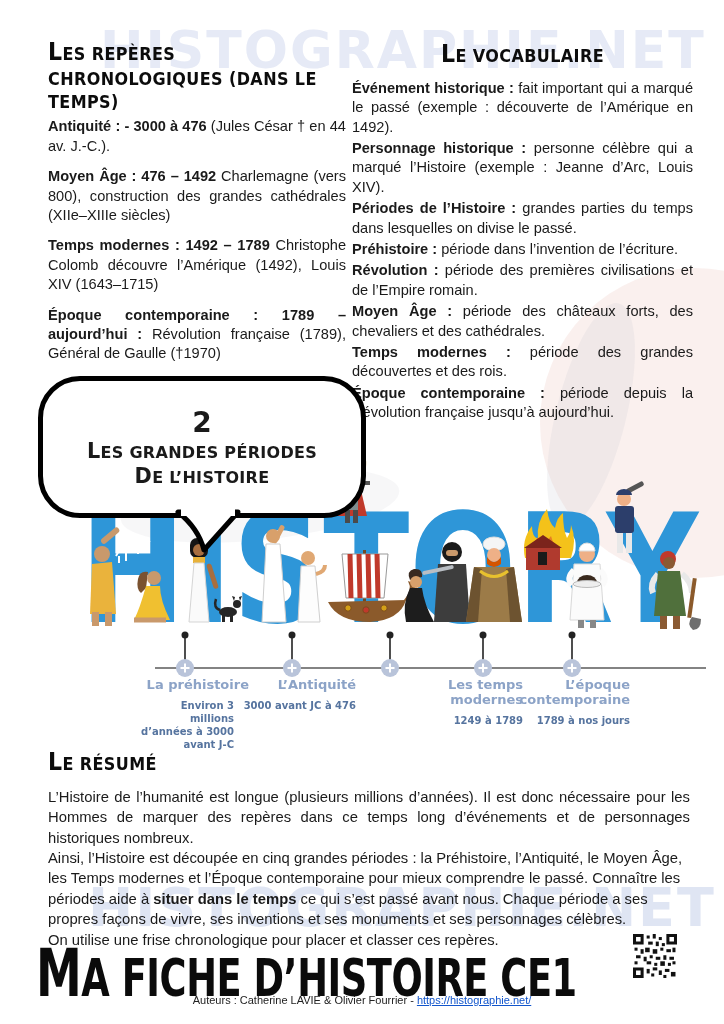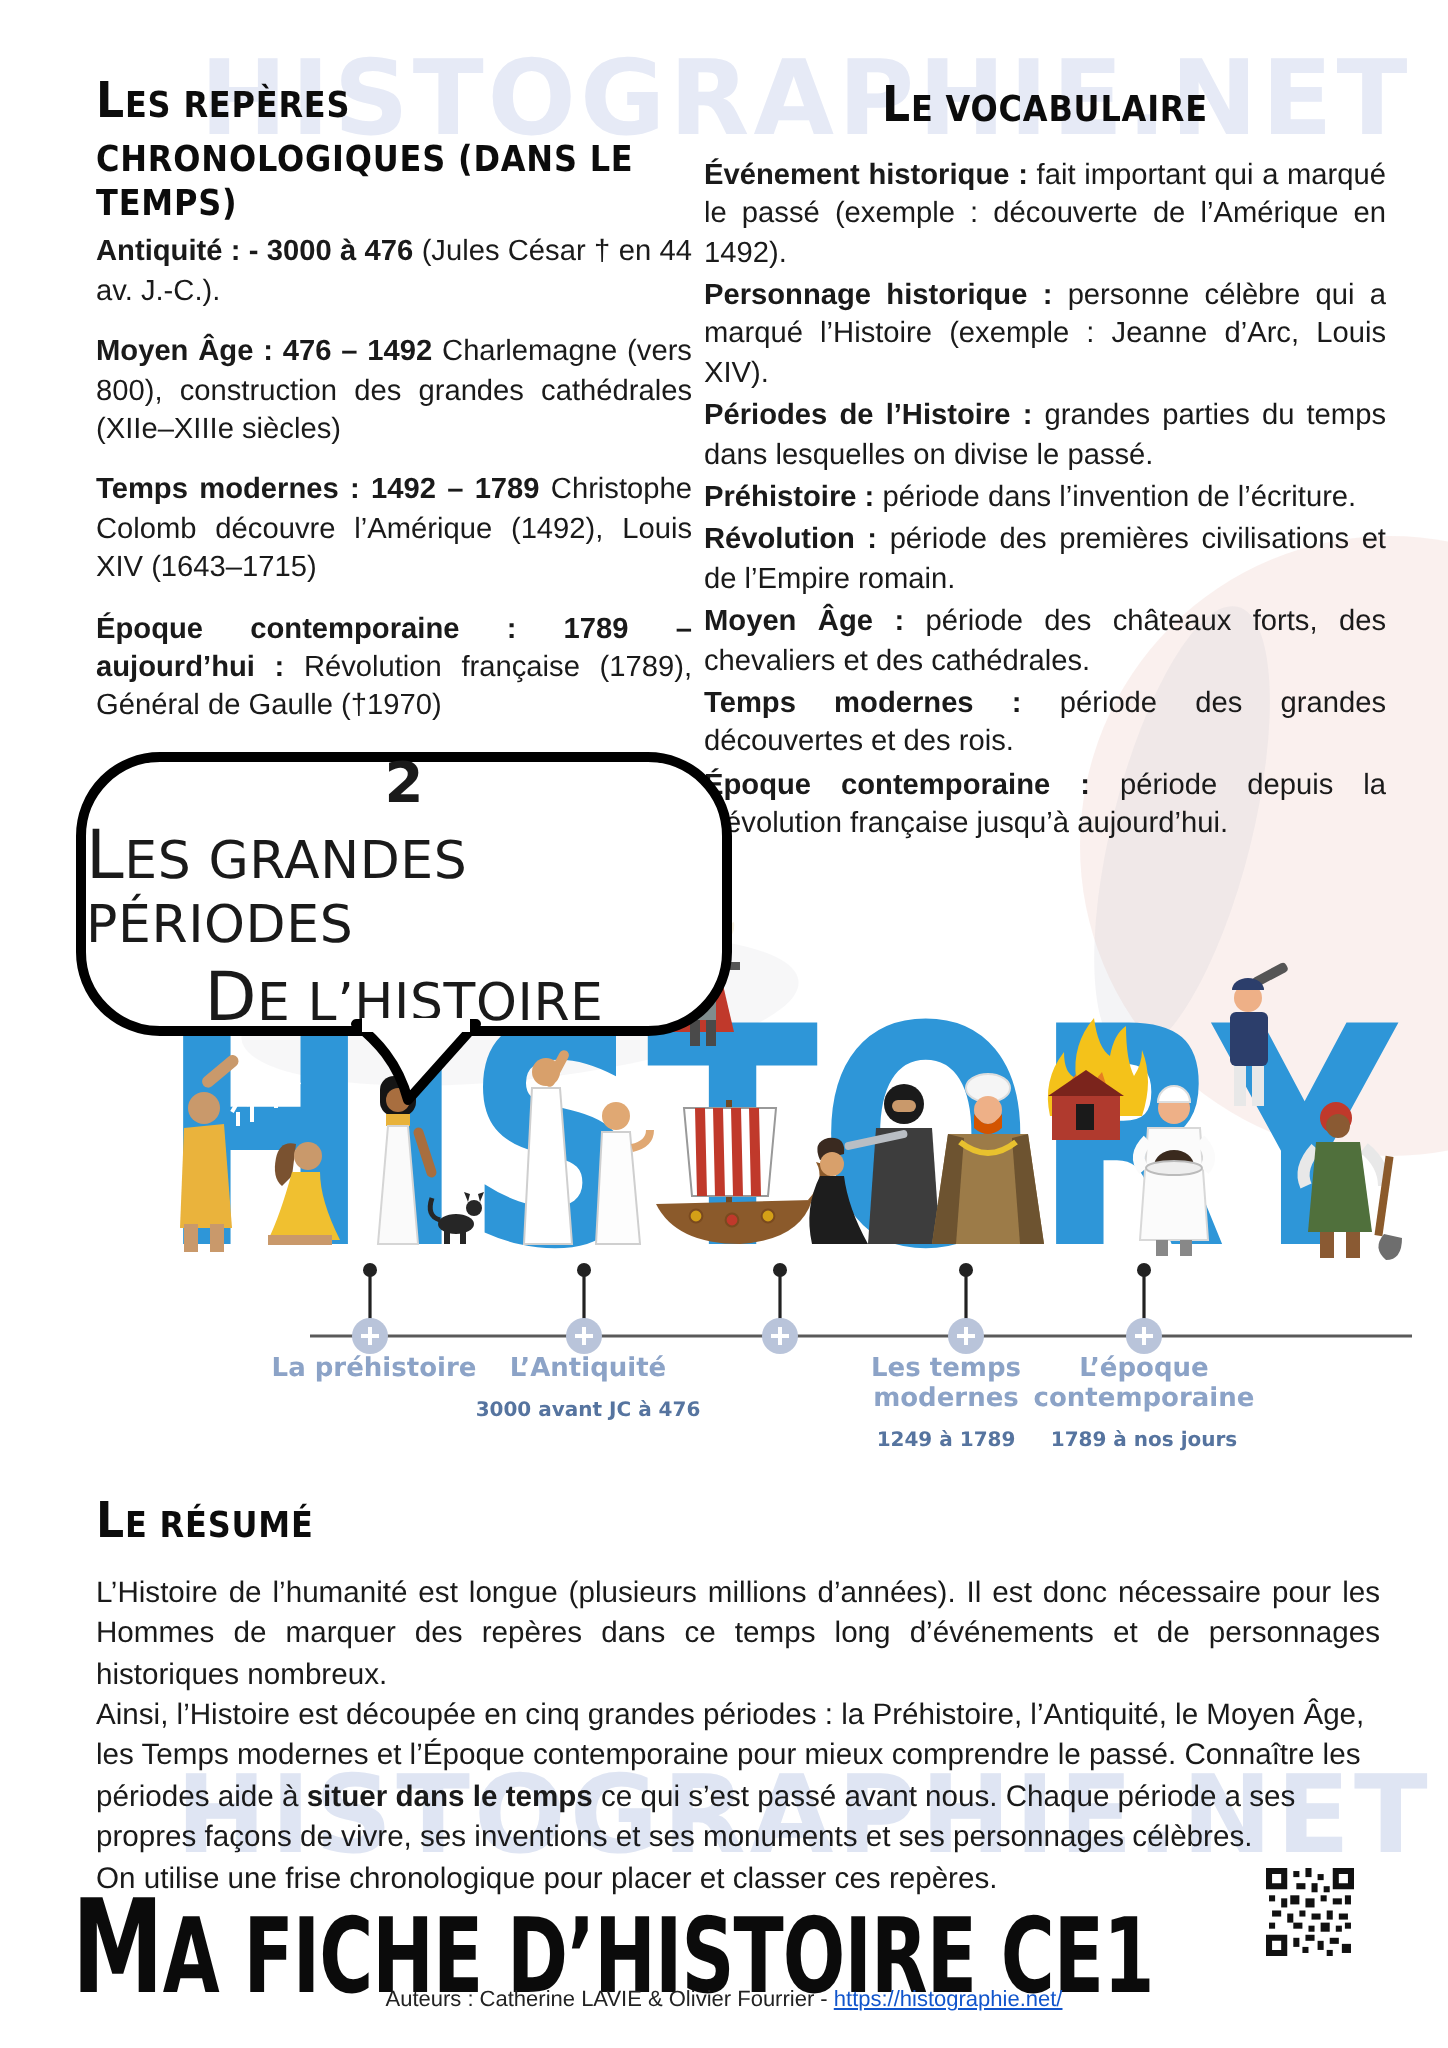--- a/index.html
+++ b/index.html
@@ -30,29 +30,29 @@
   .col-right { left:352px; top:38px; width:341px; }
   .col-right h2.comic { text-align:center; transform-origin:center top; }
   .entry { font-size:14.6px; line-height:1.33; text-align:justify; margin-top:11px; }
   .vocab p { font-size:14.6px; line-height:1.33; text-align:justify; margin-top:2px; }
   .col-right .vocab { margin-top:12px; }
   
   .bubble { position:absolute; left:38px; top:376px; width:328px; height:142px; z-index:8;
             background:#fff; border:5px solid #000; border-radius:42px;
             display:flex; flex-direction:column; align-items:center; justify-content:center; }
   .bubble .num { font-family:"DejaVu Sans",sans-serif; font-weight:900; font-size:28px; }
-  .bubble .line { font-family:"DejaVu Sans",sans-serif; font-weight:400; font-size:26px;
+  .bubble .line { font-family:"DejaVu Sans",sans-serif; font-weight:700; font-size:16px;
                   text-transform:uppercase; line-height:1.18; letter-spacing:0.3px; }
   .bubble .line::first-letter { font-size:1.3em; }
   .bubble-tail { position:absolute; left:172px; top:509px; z-index:9; }
   
   .illus { position:absolute; left:70px; top:452px; z-index:3; }
   
   .timeline { position:absolute; left:0; top:626px; width:724px; height:122px; z-index:4; }
-  .tl-item { position:absolute; top:52px; width:124px; text-align:center; }
+  .tl-item { position:absolute; top:52px; width:124px; text-align:right; }
   .tl-label { font-family:"DejaVu Sans",sans-serif; font-weight:bold; font-size:13px;
               color:#8ca3c7; line-height:1.15; }
   .tl-sub { font-family:"DejaVu Sans",sans-serif; font-weight:bold; font-size:10px;
             color:#56749f; margin-top:6px; line-height:1.3; }
   .tl-sub.narrow { max-width:94px; margin-left:auto; margin-right:auto; }
   
   .resume { position:absolute; left:48px; top:746px; width:642px; z-index:2; }
   .resume .body { margin-top:12px; font-size:14.8px; line-height:1.38; }
   .resume .p1 { text-align:justify; }
   
@@ -273,20 +273,21 @@
       </g>
       <g>
         <circle cx="572" cy="9" r="3.5" fill="#222"></circle>
           <line x1="572" y1="9" x2="572" y2="42" stroke="#222" stroke-width="1.6"></line>
         <circle cx="572" cy="42" r="9" fill="#b9c4da"></circle>
           <path d="M567.5 42 h9 M572 37.5 v9" stroke="#fff" stroke-width="2"></path>
       </g>
     </svg>
     <div class="tl-item" style="left:125px;">
       <div class="tl-label">La préhistoire</div>
+      <div class="tl-sub narrow">Environ 3 millions d’années à 3000 avant J-C</div>
     </div>
     <div class="tl-item" style="left:232px;">
       <div class="tl-label">L’Antiquité</div>
       <div class="tl-sub">3000 avant JC à 476</div>
     </div>
     <div class="tl-item" style="left:423px; width:100px;">
       <div class="tl-label">Les temps modernes</div>
       <div class="tl-sub">1249 à 1789</div>
     </div>
     <div class="tl-item" style="left:514px; width:116px;">

